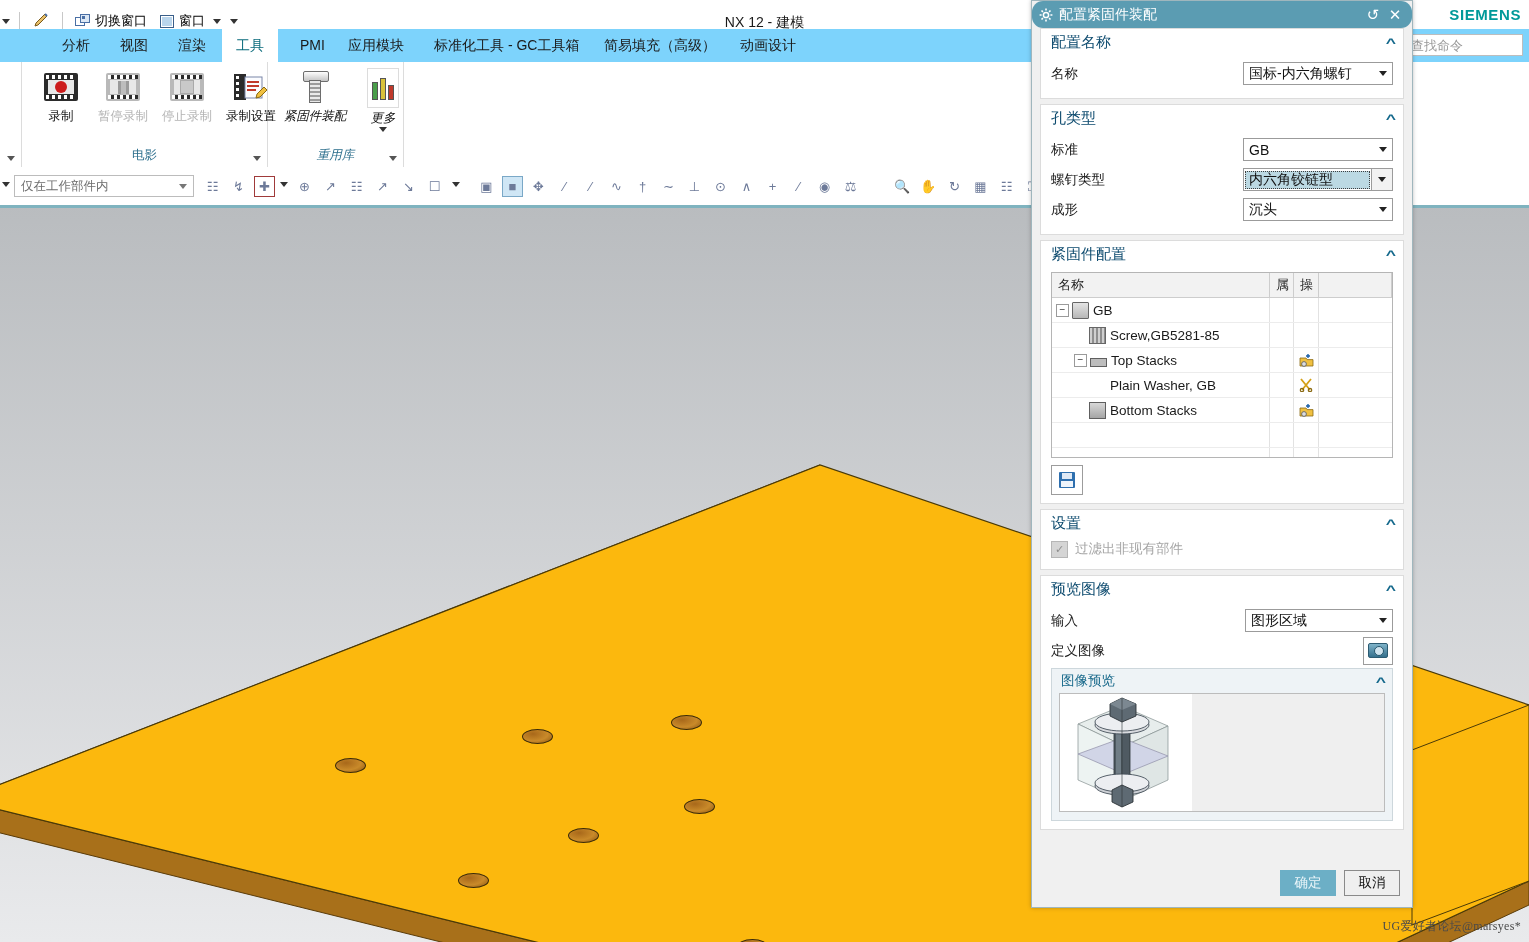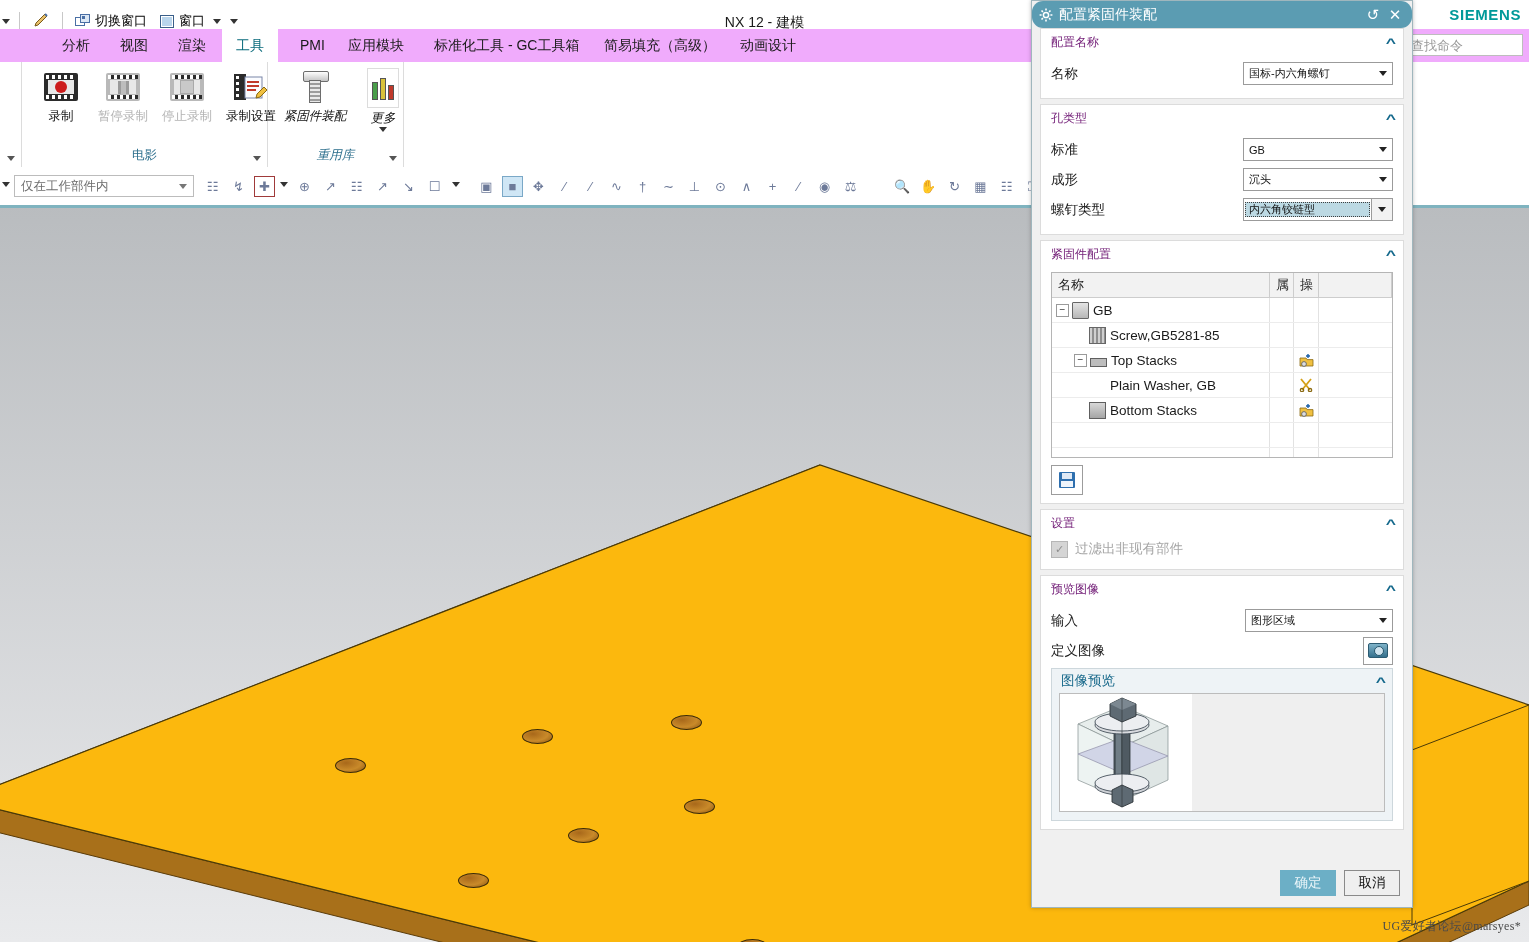--- a/index.html
+++ b/index.html
@@ -12,21 +12,21 @@
   
   .titlebar{position:absolute;left:0;top:0;width:1529px;height:29px;background:#fff;}
   .qat{position:absolute;left:0;top:0;height:42px;display:flex;align-items:center;gap:6px;padding-left:2px;}
   .qat .sep{width:1px;height:18px;background:#c8c8c8;margin:0 3px;}
   .qat .qbtn{display:flex;align-items:center;gap:4px;padding:1px 3px;cursor:default;}
   .qat .qlabel{font-size:13px;color:#000;}
   .caret{width:0;height:0;border-left:4px solid transparent;border-right:4px solid transparent;border-top:5px solid #333;display:inline-block;}
   .app-title{position:absolute;left:0;top:8px;width:1529px;height:29px;line-height:29px;text-align:center;font-size:14px;color:#1a1a1a;}
   .siemens{position:absolute;right:8px;top:6px;font-size:15px;font-weight:bold;color:#009999;letter-spacing:.6px;}
   
-  .ribbon-tabs{position:absolute;left:0;top:29px;width:1529px;height:33px;background:#f0abfc;border-bottom:1px solid #c4c4c4;}
+  .ribbon-tabs{position:absolute;left:0;top:29px;width:1529px;height:33px;background:#7dd3fc;border-bottom:1px solid #c4c4c4;}
   .rtab{position:absolute;top:0;height:33px;line-height:33px;padding:0 14px;font-size:14px;color:#1a1a1a;cursor:default;white-space:nowrap;}
   .rtab.active{background:#fff;color:#0a6b7c;border-bottom:2px solid #1a7f94;}
   .searchbox{position:absolute;right:6px;top:34px;width:118px;height:22px;background:#fff;border:1px solid #bdbdbd;
      line-height:22px;padding-left:5px;font-size:13px;color:#9a9a9a;box-sizing:border-box;overflow:hidden;}
   
   .ribbon{position:absolute;left:0;top:62px;width:1529px;height:105px;background:#fff;border-bottom:1px solid #d0d0d0;}
   .rgroup{position:absolute;top:0;height:105px;border-right:1px solid #dcdcdc;box-sizing:border-box;}
   .rgroup-title{position:absolute;bottom:3px;width:100%;text-align:center;font-size:12.5px;color:#2b6e8c;}
   .rgroup-arrow{position:absolute;bottom:6px;right:6px;width:0;height:0;border-left:4px solid transparent;border-right:4px solid transparent;border-top:5px solid #555;}
   .rbtn{position:absolute;top:6px;width:66px;text-align:center;cursor:default;}
@@ -68,27 +68,27 @@
   
   .dialog{position:absolute;left:1031px;top:0;width:382px;height:908px;background:#f0f0f0;border:1px solid #9fb6bd;box-sizing:border-box;
      box-shadow:0 0 4px rgba(0,0,0,.25);}
   .dlg-title{height:27px;background:#5b9cb2;display:flex;align-items:center;padding:0 6px;color:#fff;border-radius:11px;}
   .dlg-title .t{font-size:14px;margin-left:6px;flex:1;}
   .dlg-icon{width:15px;height:15px;display:flex;align-items:center;justify-content:center;font-size:13px;}
   .dlg-btn{width:22px;height:22px;display:flex;align-items:center;justify-content:center;font-size:15px;cursor:default;color:#fff;}
   .dlg-body{position:absolute;left:0;top:27px;right:0;bottom:48px;overflow:hidden;background:#f0f0f0;padding:0 8px;box-sizing:border-box;}
   .section{background:#fff;border:1px solid #dcdcdc;box-sizing:border-box;margin-bottom:5px;}
   .sec-head{height:27px;display:flex;align-items:center;justify-content:space-between;padding:0 8px 0 10px;background:#fff;}
-  .sec-head .st{font-size:12px;color:#701a75;}
+  .sec-head .st{font-size:15px;color:#0c4a6e;}
   .chev{font-size:13px;color:#15698c;font-weight:bold;transform:scaleX(1.35);}
   .sec-body{padding:4px 10px 8px 10px;}
   .row{display:flex;align-items:center;height:27px;margin-bottom:3px;}
   .row .lab{font-size:13.5px;color:#1a1a1a;flex:1;}
   .combo{width:150px;height:23px;border:1px solid #9b9b9b;background:#fff;box-sizing:border-box;display:flex;align-items:center;position:relative;}
-  .combo .val{flex:1;padding-left:5px;font-size:11px;color:#111;white-space:nowrap;overflow:hidden;}
+  .combo .val{flex:1;padding-left:5px;font-size:14px;color:#111;white-space:nowrap;overflow:hidden;}
   .combo .ar{width:18px;height:100%;display:flex;align-items:center;justify-content:center;border-left:0;}
   .combo .ar i{width:0;height:0;border-left:4.5px solid transparent;border-right:4.5px solid transparent;border-top:5.5px solid #222;display:block;}
   .combo.split .ar{border-left:1px solid #9b9b9b;background:#f2f2f2;width:20px;}
   .combo .val.hl{background:#bcd9e3;outline:1px dotted #3f3f3f;outline-offset:-1px;margin:1px;padding-left:4px;}
   
   .tree{border:1px solid #b5b5b5;background:#fff;height:186px;box-sizing:border-box;position:relative;overflow:hidden;}
   .thead{display:flex;height:24px;background:#f2f2f2;border-bottom:1px solid #cdcdcd;}
   .thead .th{font-size:13px;color:#222;display:flex;align-items:center;padding-left:6px;border-right:1px solid #cdcdcd;box-sizing:border-box;}
   .th-name{width:218px;} .th-attr{width:24px;} .th-op{width:25px;} .th-rest{flex:1;}
   .trow{display:flex;height:24px;border-bottom:1px solid #ececec;align-items:center;}
@@ -380,32 +380,32 @@
         <div class="row">
           <span class="lab">标准</span>
           <span class="combo">
             <span class="val">GB</span>
             <span class="ar">
                 <i></i>
               </span>
           </span>
         </div>
         <div class="row">
+          <span class="lab">螺钉类型</span>
+          <span class="combo split">
+            <span class="val hl">内六角铰链型</span>
+            <span class="ar">
+                <i></i>
+              </span>
+          </span>
+        </div>
+        <div class="row">
           <span class="lab">成形</span>
           <span class="combo">
             <span class="val">沉头</span>
-            <span class="ar">
-                <i></i>
-              </span>
-          </span>
-        </div>
-        <div class="row">
-          <span class="lab">螺钉类型</span>
-          <span class="combo split">
-            <span class="val hl">内六角铰链型</span>
             <span class="ar">
                 <i></i>
               </span>
           </span>
         </div>
       </div>
     </div>
 
     <div class="section">
       <div class="sec-head">

